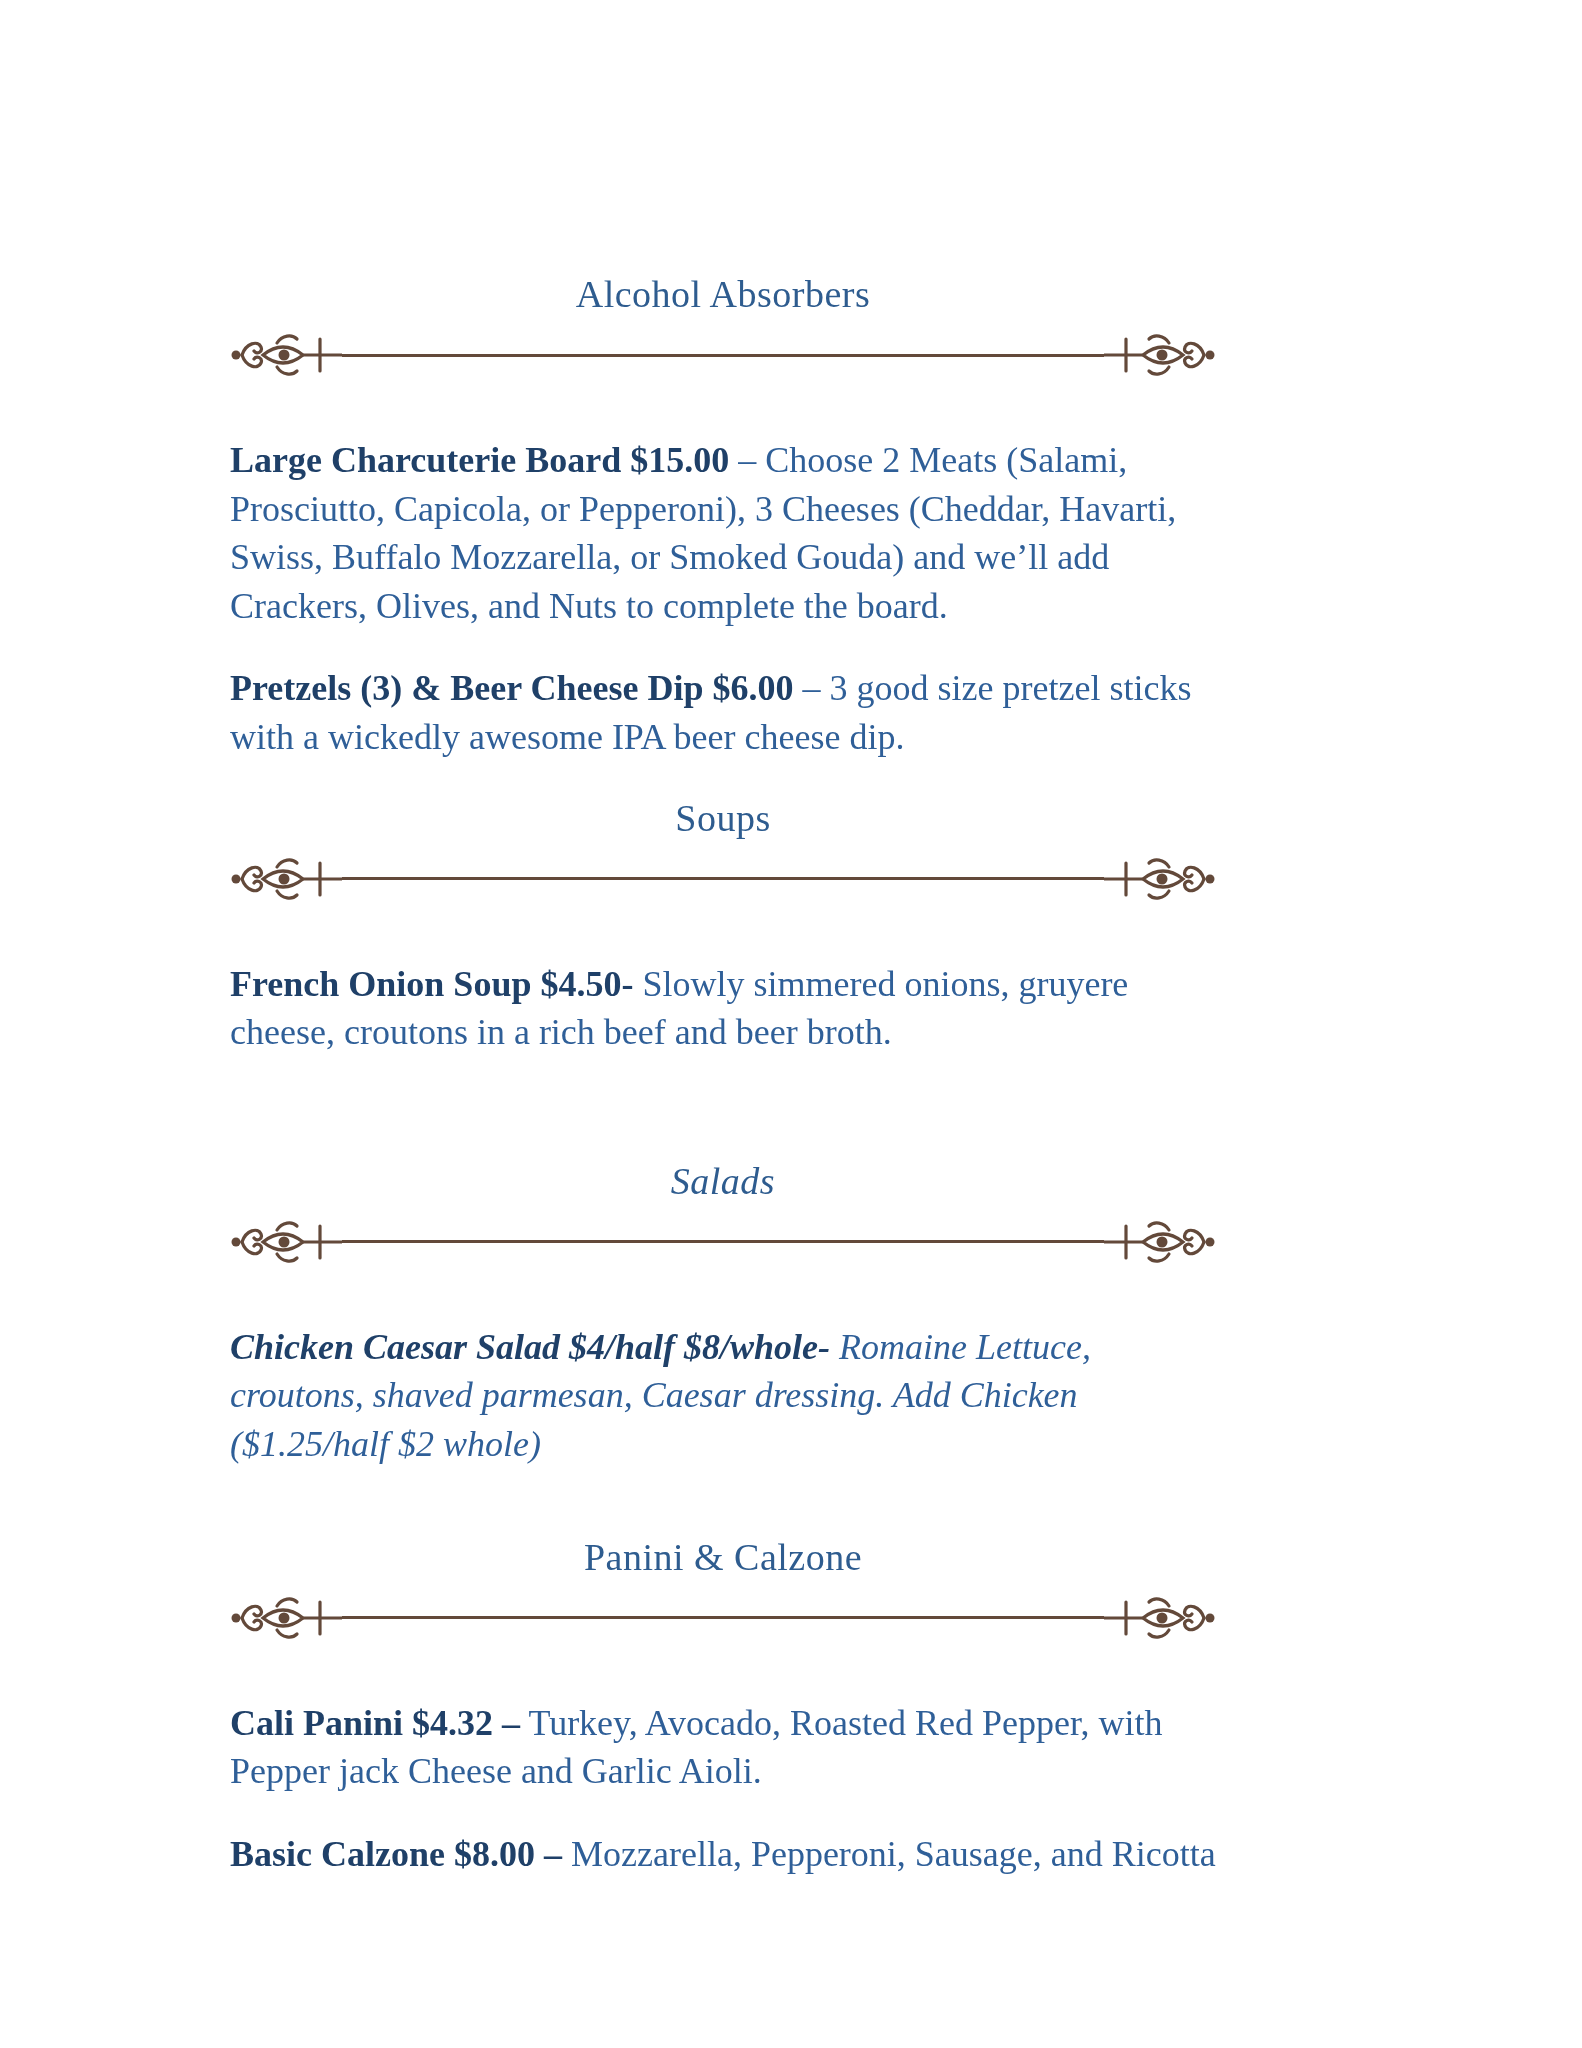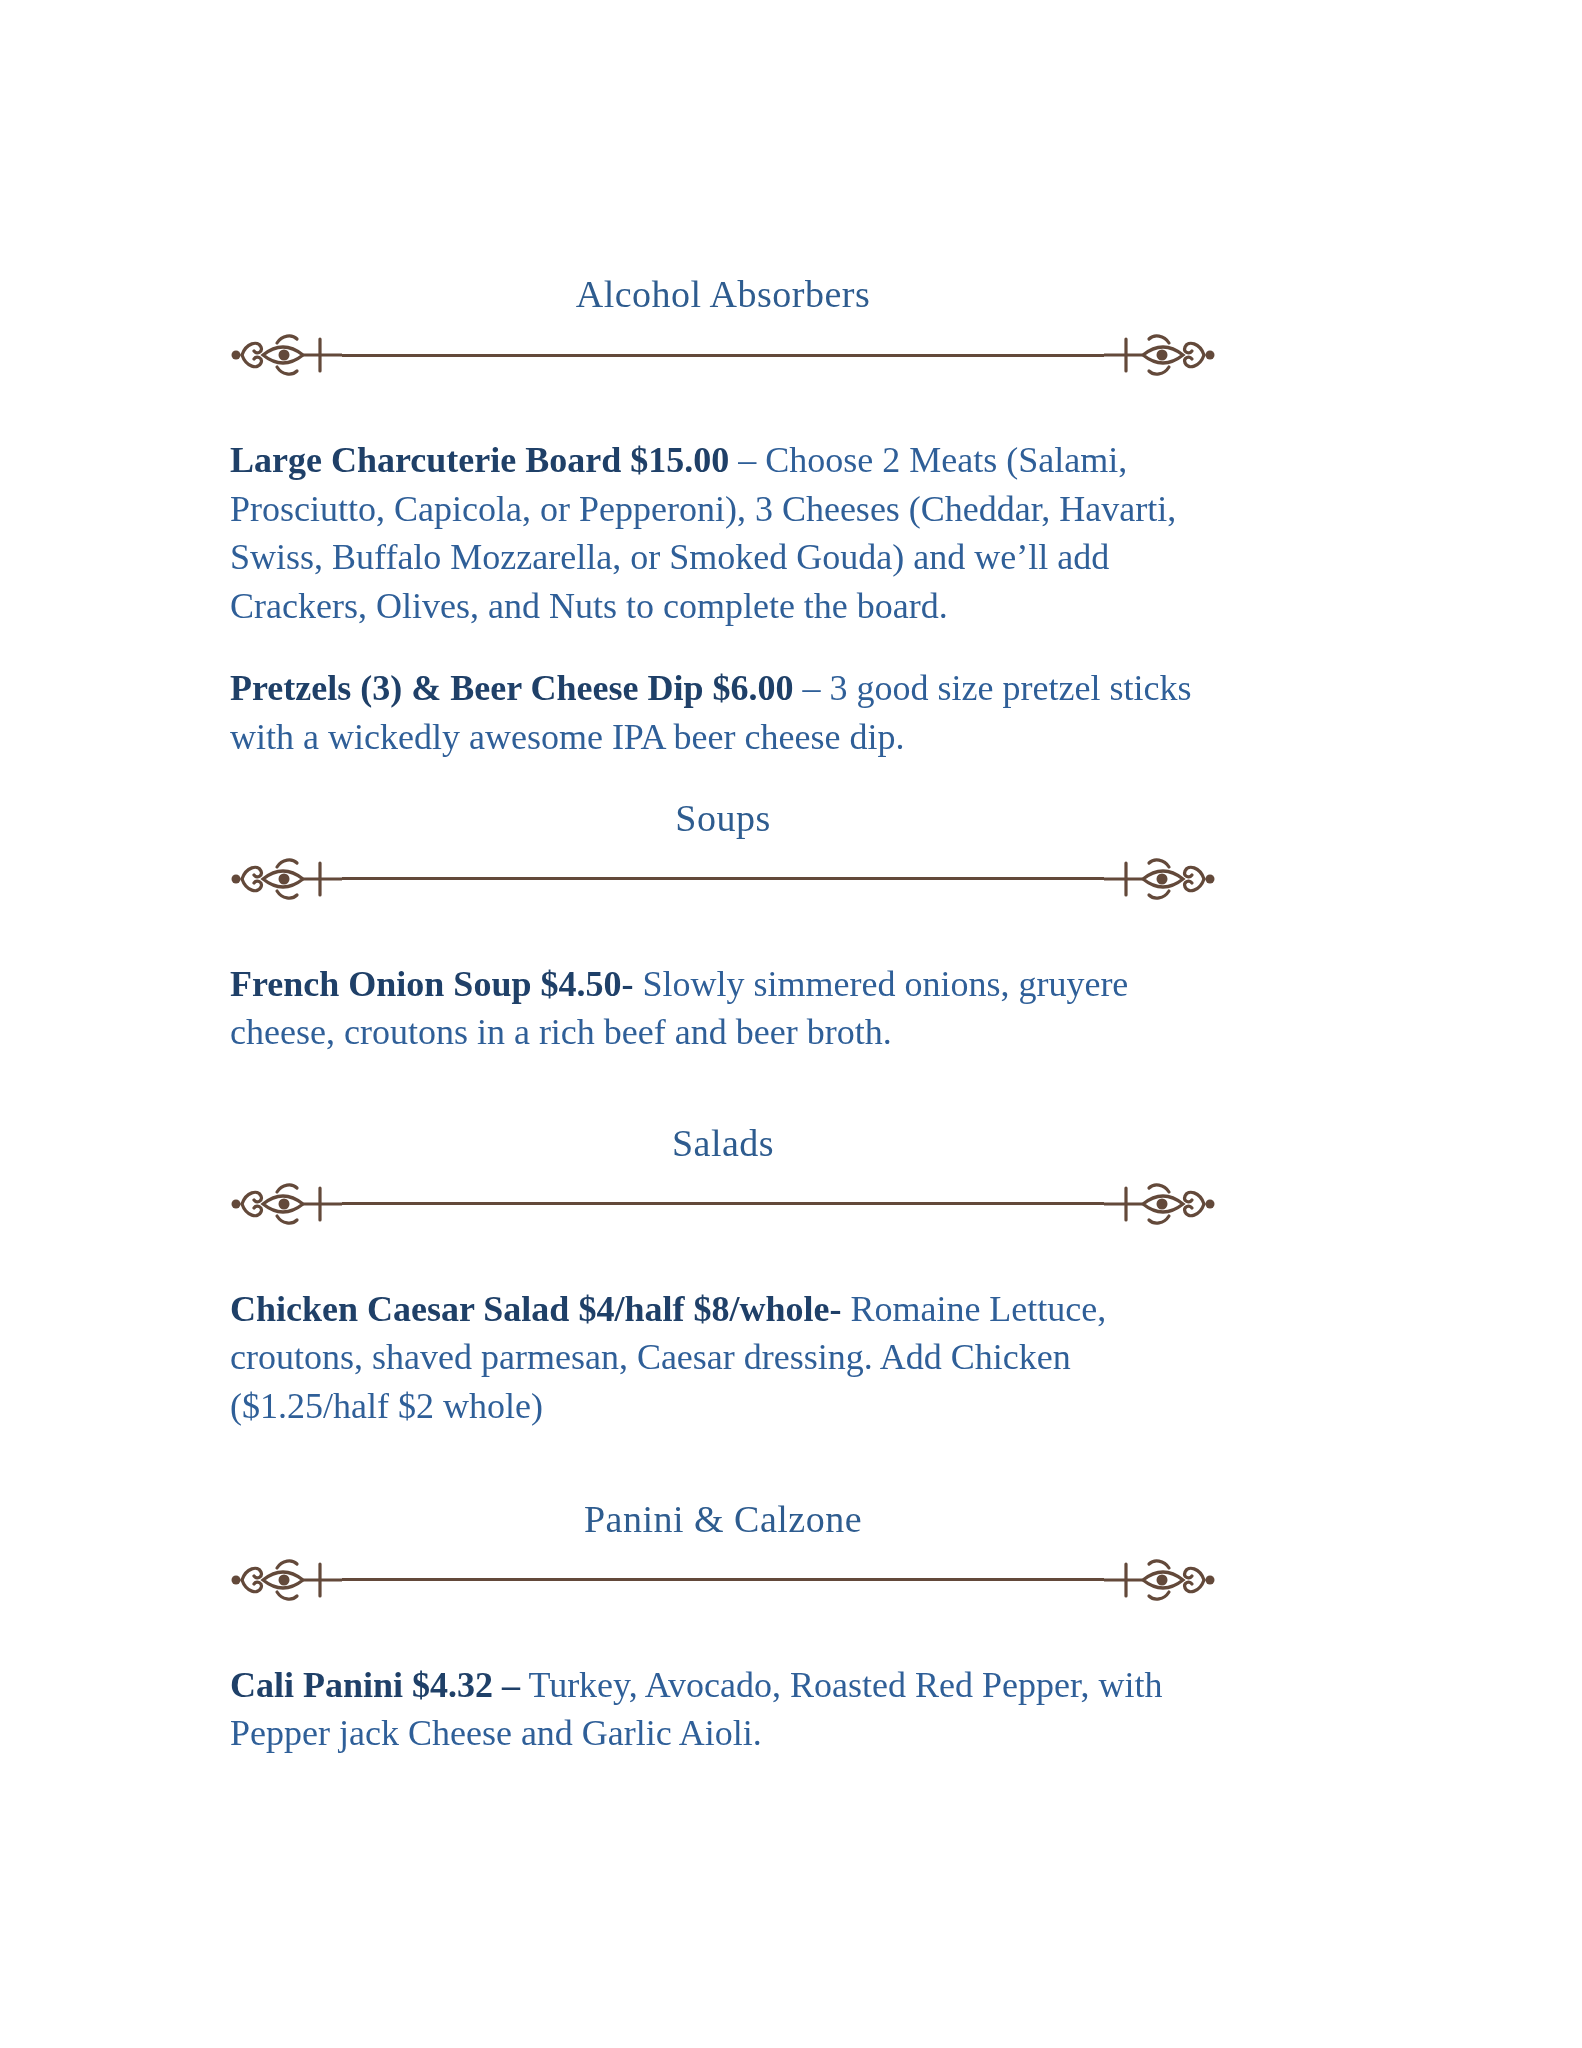--- a/index.html
+++ b/index.html
@@ -16,21 +16,21 @@
     background:var(--page-bg);
     font-family:"Liberation Serif", serif;
     overflow:hidden;
   }
   .page{
     width:1466px; height:2048px;
     padding:272px 250px 40px 230px;
   }
   .menu-section{ margin:0; }
   #sections .menu-section:nth-child(2){ margin-top:20px; }
-  #sections .menu-section:nth-child(3){ margin-top:64px; }
+  #sections .menu-section:nth-child(3){ margin-top:102px;font-style:italic; }
   #sections .menu-section:nth-child(4){ margin-top:66px; }
   .section-title{
     margin:0 0 16px 0;
     text-align:center;
     font-size:38px;
     font-weight:normal;
     letter-spacing:0.5px;
     color:var(--heading);
   }
   .divider{
@@ -202,16 +202,17 @@
           <path d="M90 7 L 90 39"></path>
           <path d="M74 23 L 112 23"></path>
         </g>
         <circle cx="6" cy="23" r="4.5" fill="#63493A"></circle>
         <circle cx="54" cy="23" r="5.5" fill="#63493A"></circle>
       </svg>
     </div>
     <div class="items">
   <p class="menu-item"><strong class="item-name">Cali Panini $4.32 –</strong><span class="item-sep"> </span><span class="item-desc">Turkey, Avocado, Roasted Red Pepper, with Pepper jack Cheese and Garlic Aioli.</span></p>
 
+  <p class="menu-item"><strong class="item-name">Basic Calzone $8.00 –</strong><span class="item-sep"> </span><span class="item-desc">Mozzarella, Pepperoni, Sausage, and Ricotta</span></p>
 </div>
   </section>
 </div>
 </div>
 
 </body></html>

